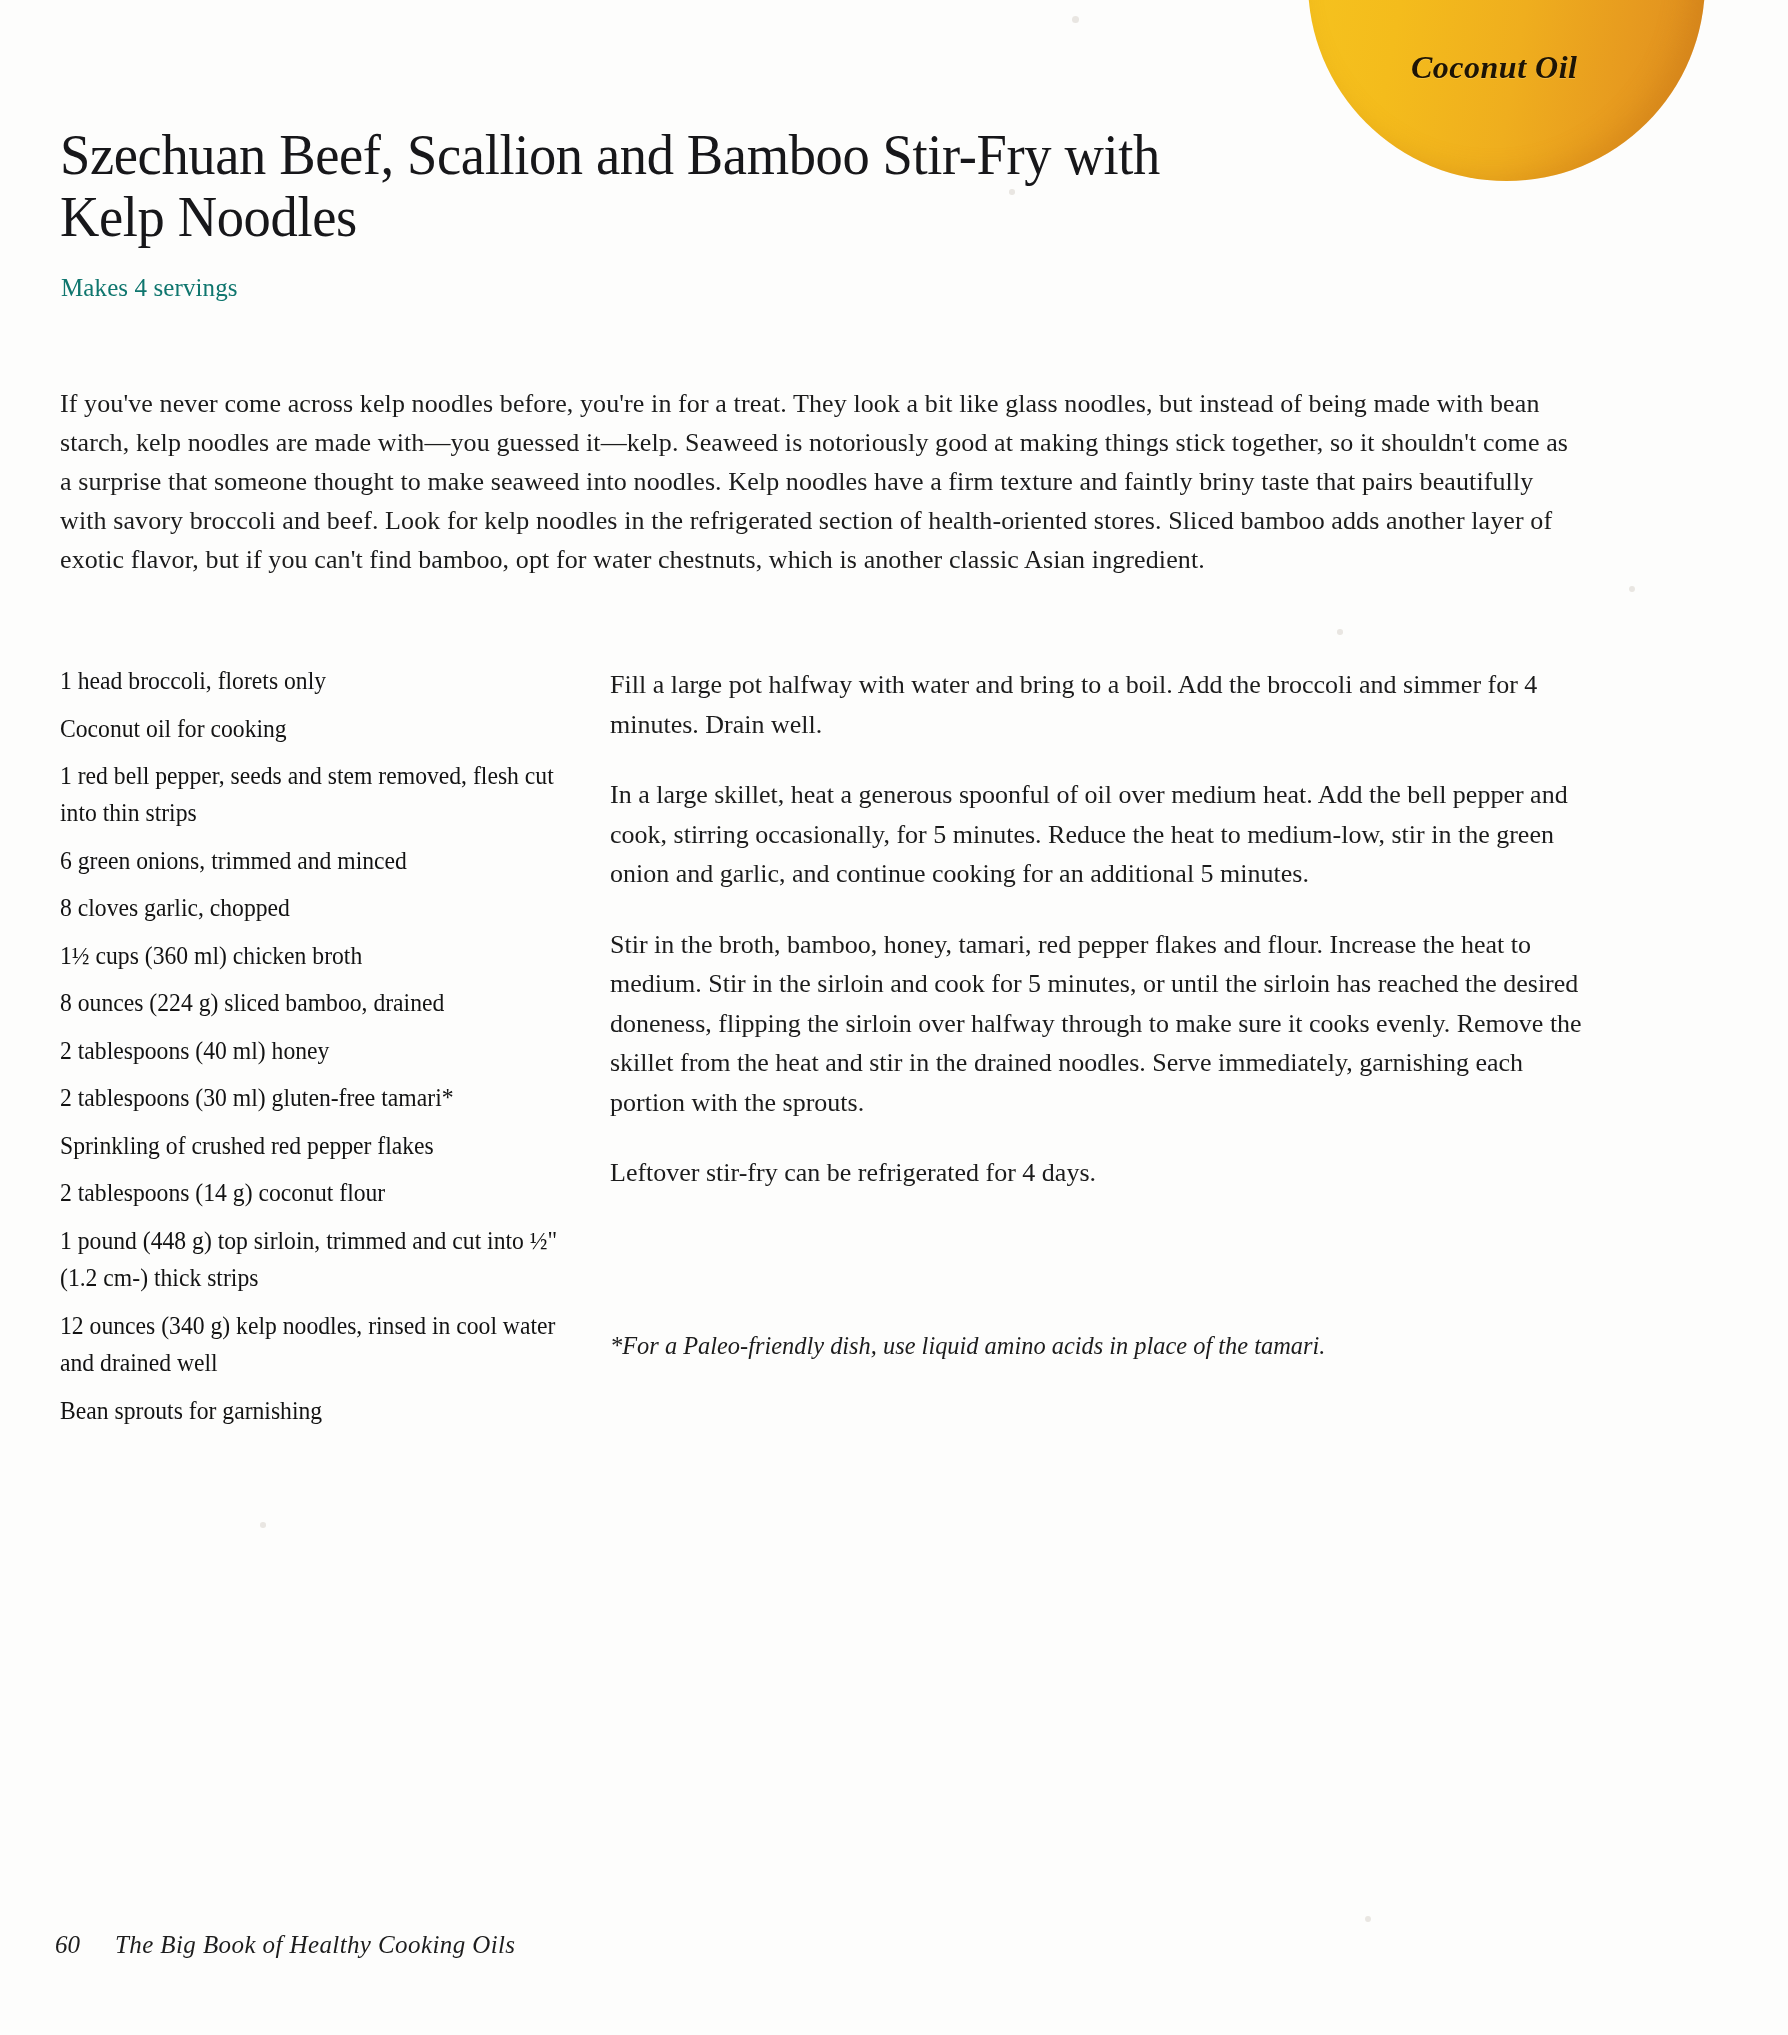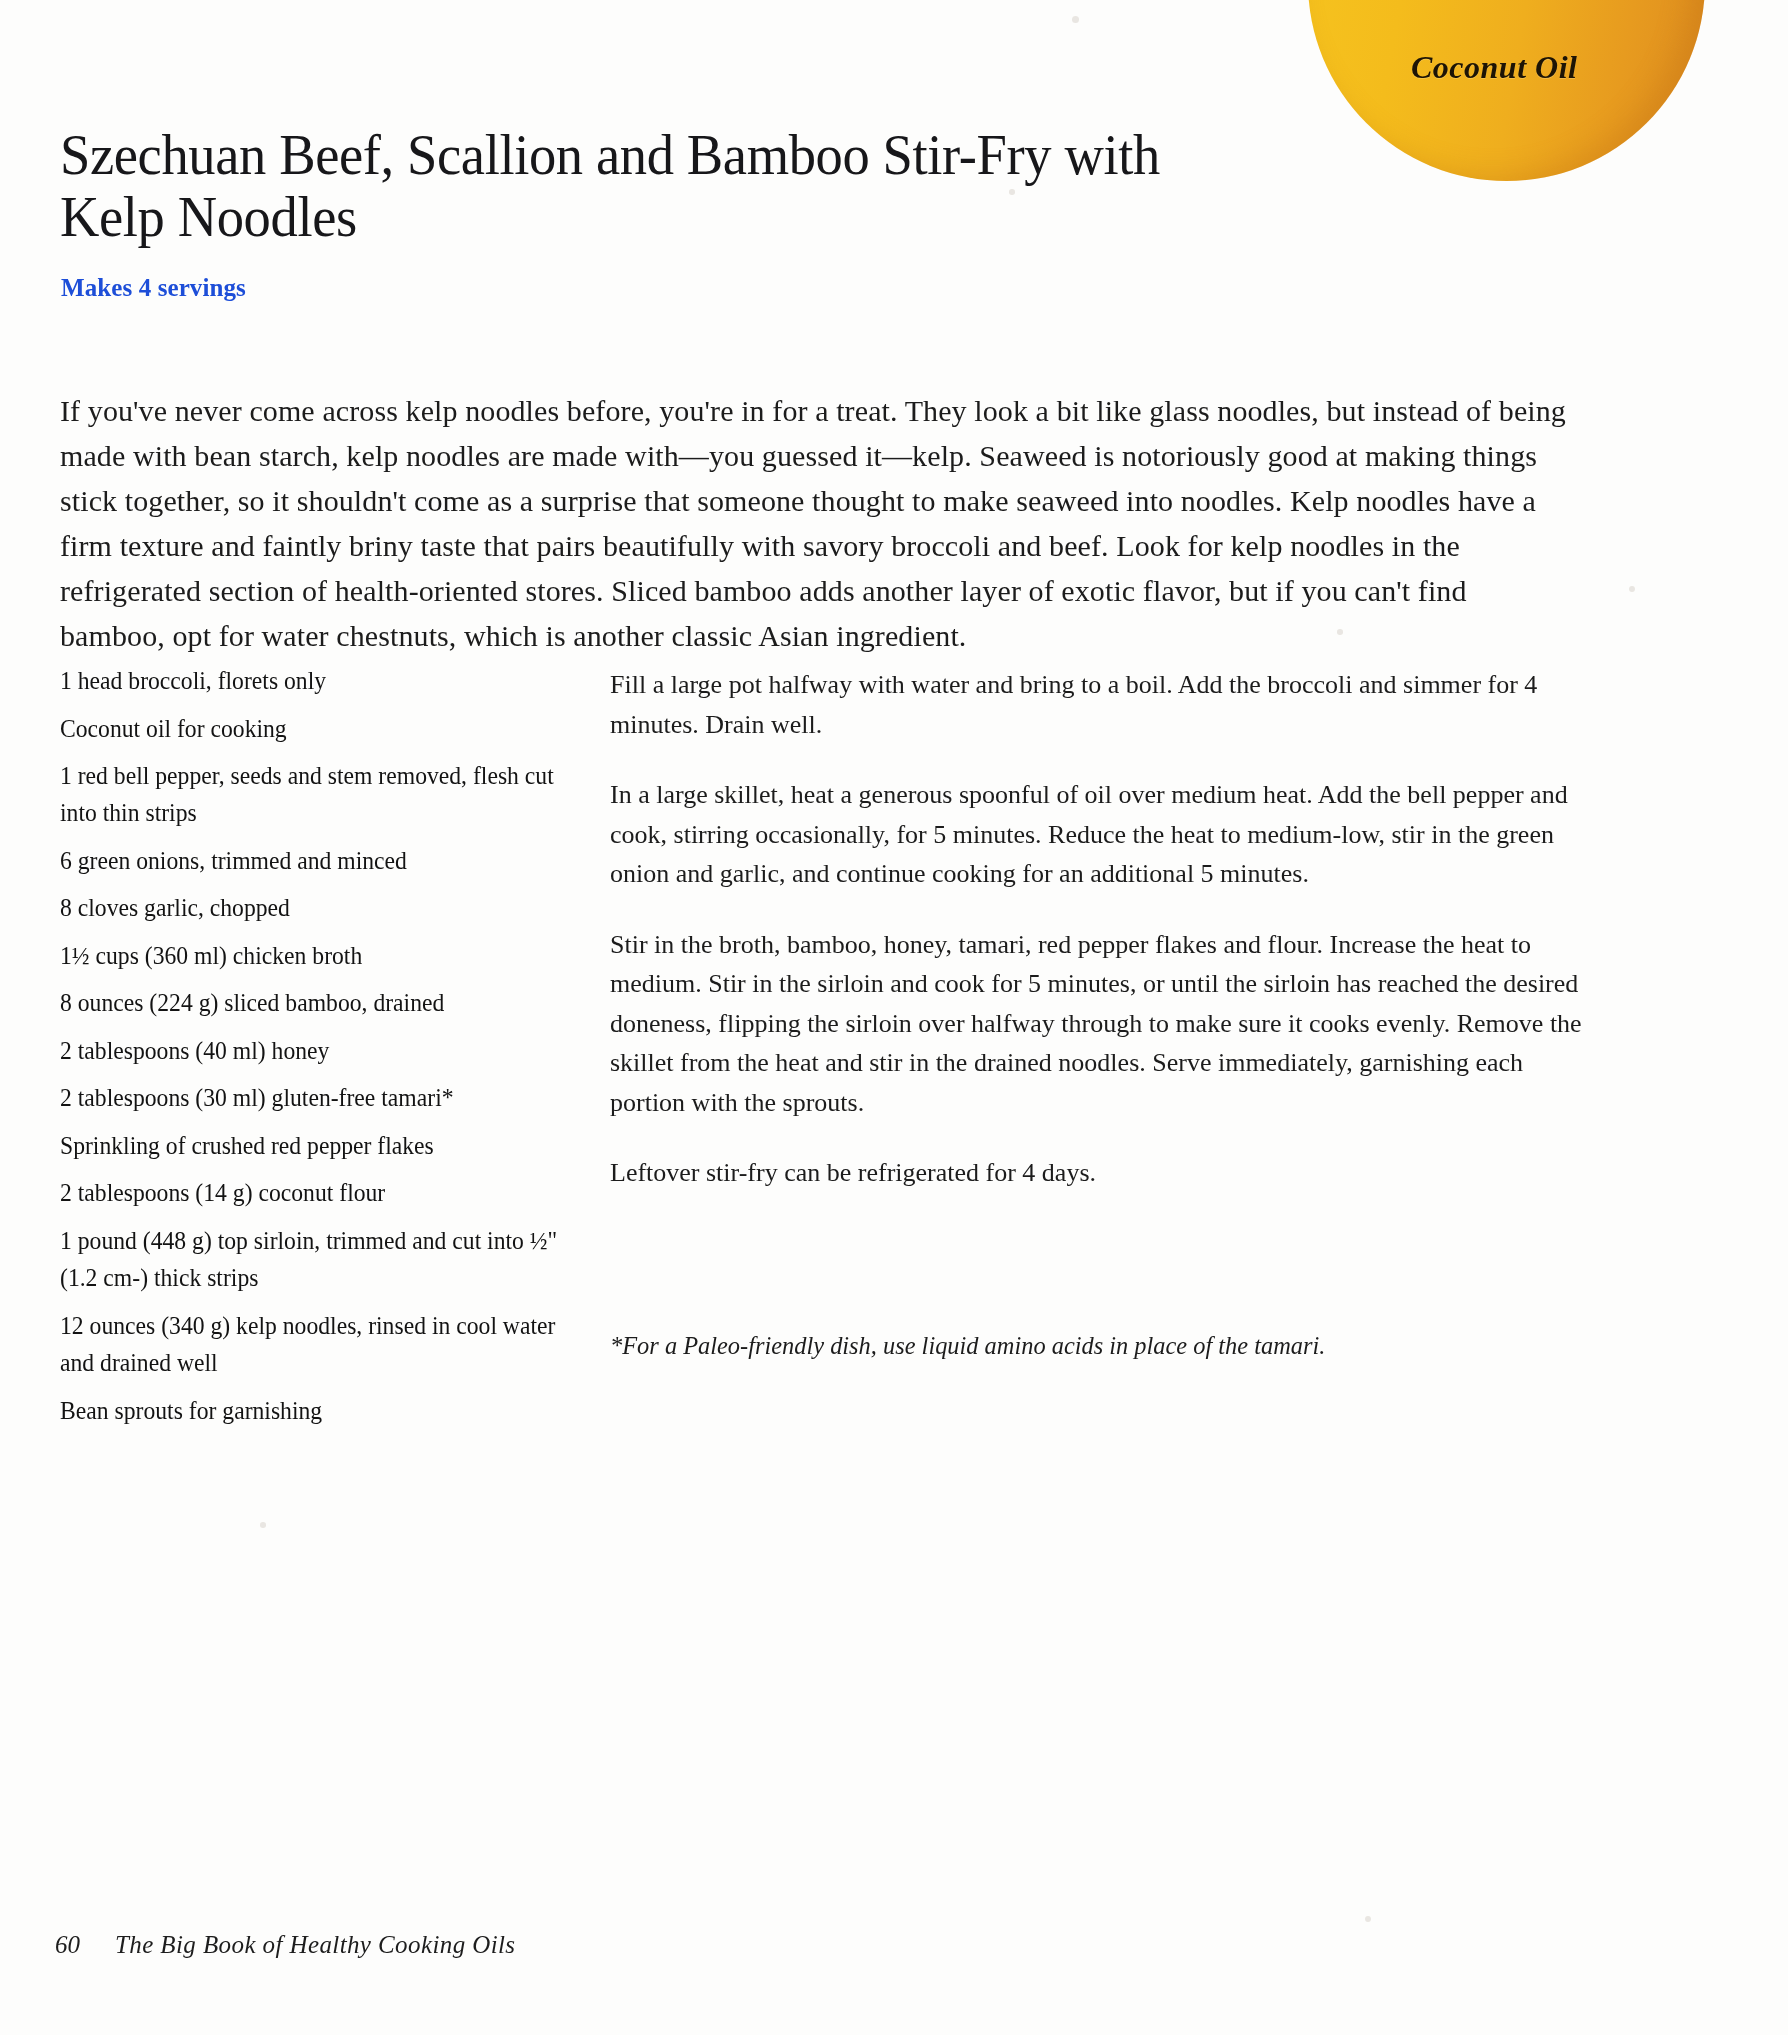--- a/index.html
+++ b/index.html
@@ -64,32 +64,32 @@
     transform: scaleX(0.94);
     transform-origin: left top;
   }
 
   
   .servings {
     position: absolute;
     left: 61px;
     top: 274px;
     font-size: 25px;
-    font-weight: 700;
+    font-weight: 400;
     letter-spacing: 0.1px;
-    color: #1d4ed8;
+    color: #0f766e;
   }
 
   
   .intro {
     position: absolute;
     left: 60px;
     top: 358px;
     width: 1518px;
-    font-size: 30px;
+    font-size: 26px;
     line-height: 1.50;
     text-align: left;
     color: #1c1c1c;
     letter-spacing: 0.1px;
   }
 
   
   .ingredients {
     position: absolute;
     left: 60px;

